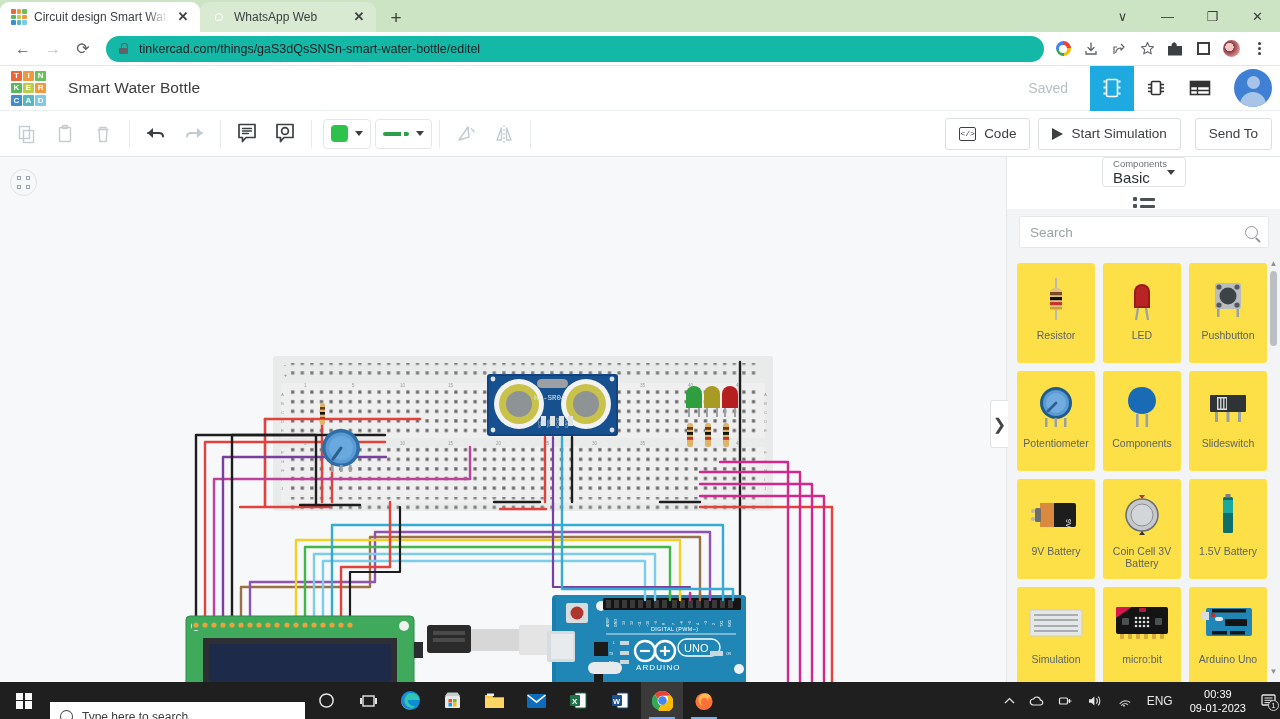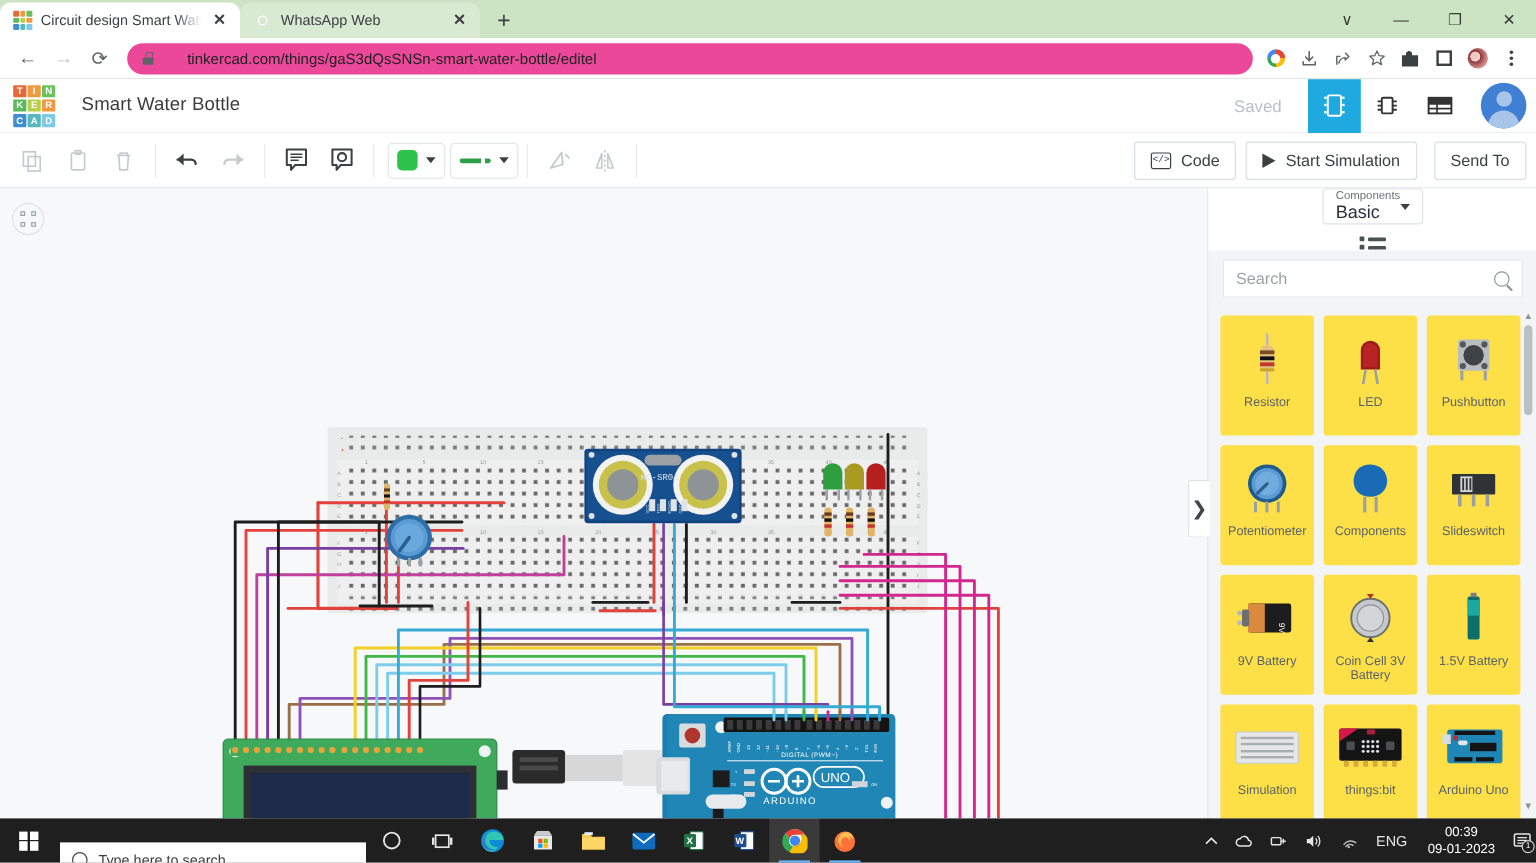--- a/index.html
+++ b/index.html
@@ -14,21 +14,21 @@
   .tabstrip {
     position: absolute; left: 0; top: 0; width: 1280px; height: 32px;
     background: #cce3c4; display: flex; align-items: flex-end;
   }
   .tab {
     height: 30px; display: flex; align-items: center; gap: 7px;
     padding: 0 9px 0 11px; border-radius: 9px 9px 0 0;
     font-size: 12px; color: #3c4043; position: relative;
   }
   .tab.active { background: #ffffff; width: 200px; }
-  .tab.inactive { background: #d9ead2; width: 200px; }
+  .tab.inactive { background: #d9ead2; width: 176px; }
   .tab .favicon { width: 16px; height: 16px; flex: 0 0 16px; }
   .tab .tabtitle {
     flex: 1; white-space: nowrap; overflow: hidden;
     -webkit-mask-image: linear-gradient(to right, #000 84%, transparent 100%);
     mask-image: linear-gradient(to right, #000 84%, transparent 100%);
     font-size: 12px;
   }
   .tab .tabclose {
     width: 16px; height: 16px; flex: 0 0 16px; font-size: 13px; line-height: 16px;
     text-align: center; color: #3c4043; font-weight: 700;
@@ -66,23 +66,23 @@
     position: absolute; left: 0; top: 32px; width: 1280px; height: 34px;
     background: #fff; display: flex; align-items: center; padding: 0 8px;
     border-bottom: 1px solid #e6e6e6;
   }
   .navbtn {
     width: 30px; height: 30px; display: flex; align-items: center; justify-content: center;
     font-size: 16px; color: #5f6368; flex: 0 0 30px;
   }
   .navbtn.dim { color: #c3c3c3; }
   .omnibox {
-    flex: 1; height: 26px; margin: 0 6px 0 8px; background: #ec4899;
+    flex: 1; height: 26px; margin: 0 6px 0 8px; background: #14b8a6;
     border-radius: 13px; display: flex; align-items: center; padding: 0 12px;
-    gap: 27px; color: #202124; font-size: 12.5px;
+    gap: 10px; color: #202124; font-size: 12.5px;
   }
   .lock { width: 11px; height: 11px; position: relative; flex: 0 0 11px; }
   .lock::before {
     content: ""; position: absolute; left: 1px; bottom: 0; width: 9px; height: 6px;
     background: #5f6368; border-radius: 1px;
   }
   .lock::after {
     content: ""; position: absolute; left: 2.7px; top: 0px; width: 5.6px; height: 6px;
     border: 1.4px solid #5f6368; border-bottom: none; border-radius: 3px 3px 0 0;
   }
@@ -1196,21 +1196,21 @@
           <g fill="#d9ab3a">
             <rect x="5" y="29" width="4" height="5"></rect>
               <rect x="13" y="29" width="4" height="5"></rect>
             <rect x="21" y="29" width="4" height="5"></rect>
               <rect x="29" y="29" width="4" height="5"></rect>
             <rect x="37" y="29" width="4" height="5"></rect>
               <rect x="45" y="29" width="4" height="5"></rect>
           </g>
         </svg>
       </div>
-      <div class="comp-label">things:bit</div>
+      <div class="comp-label">micro:bit</div>
     </div>
 
     <div class="comp-card">
       <div class="comp-art">
         <svg width="54" height="36" viewBox="0 0 54 36">
           <rect x="5" y="3" width="46" height="28" rx="2" fill="#1f86b5"></rect>
           <rect x="1" y="7" width="7" height="8" fill="#d8dcdf"></rect>
           <rect x="11" y="4" width="34" height="3.5" fill="#141414"></rect>
           <rect x="11" y="26" width="15" height="3.5" fill="#141414"></rect>
           <rect x="29" y="26" width="15" height="3.5" fill="#141414"></rect>

